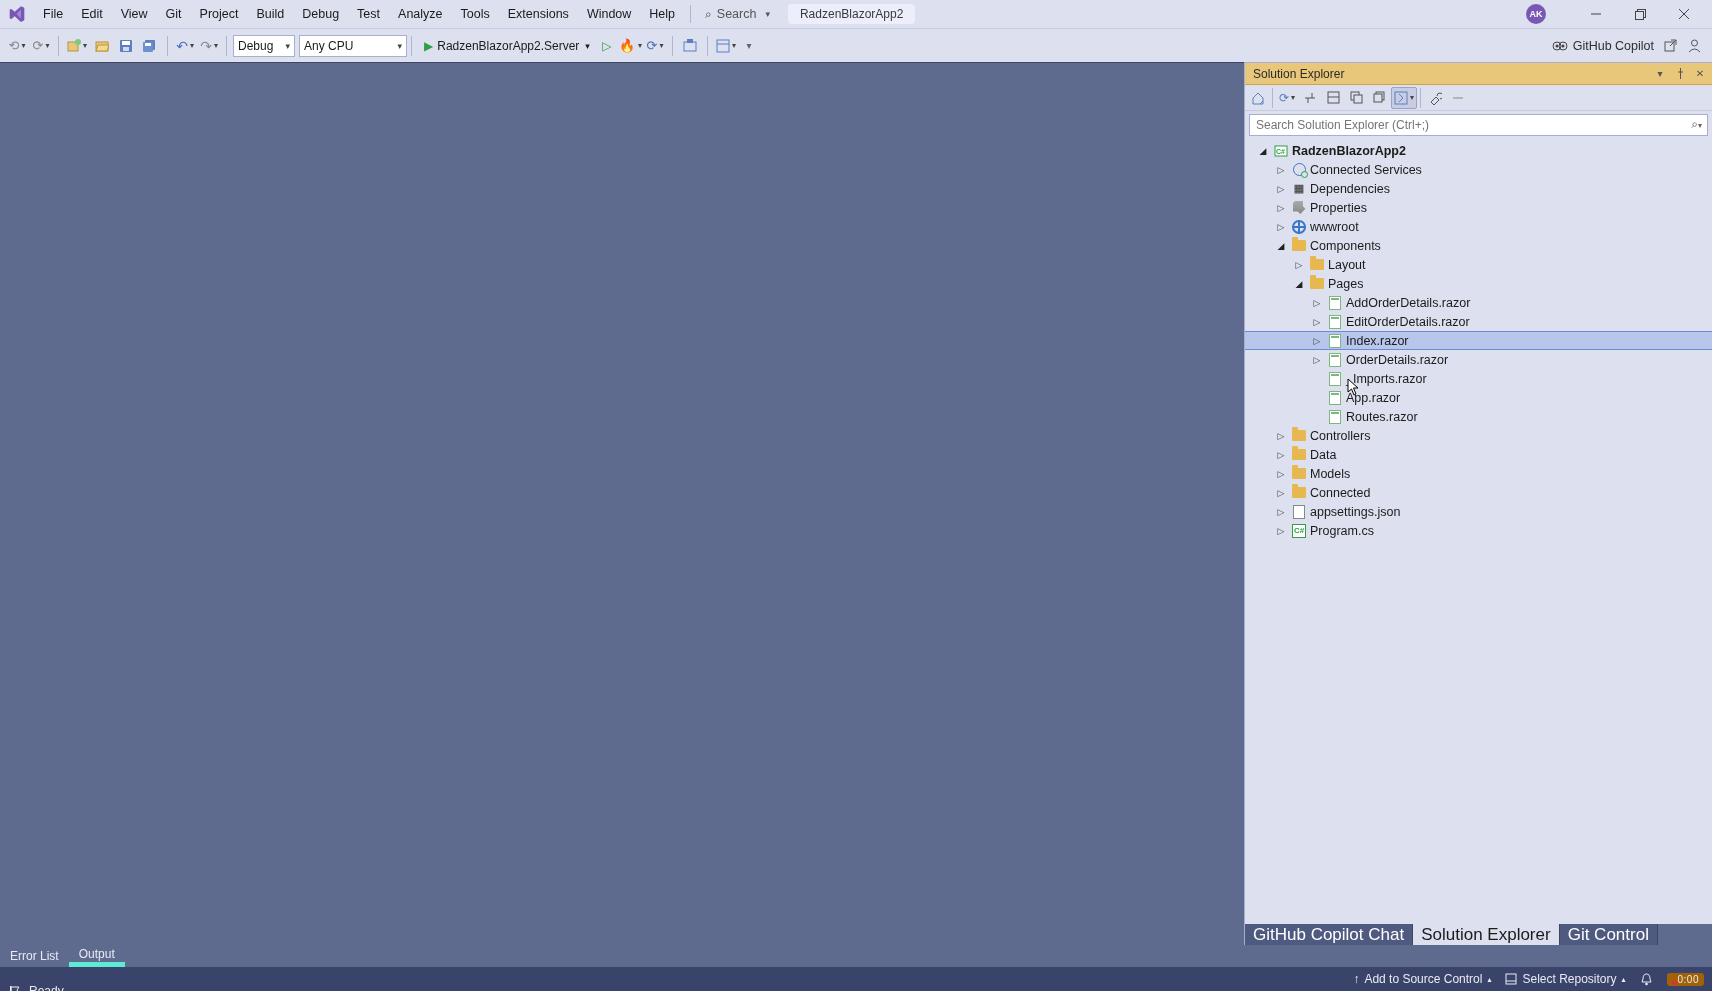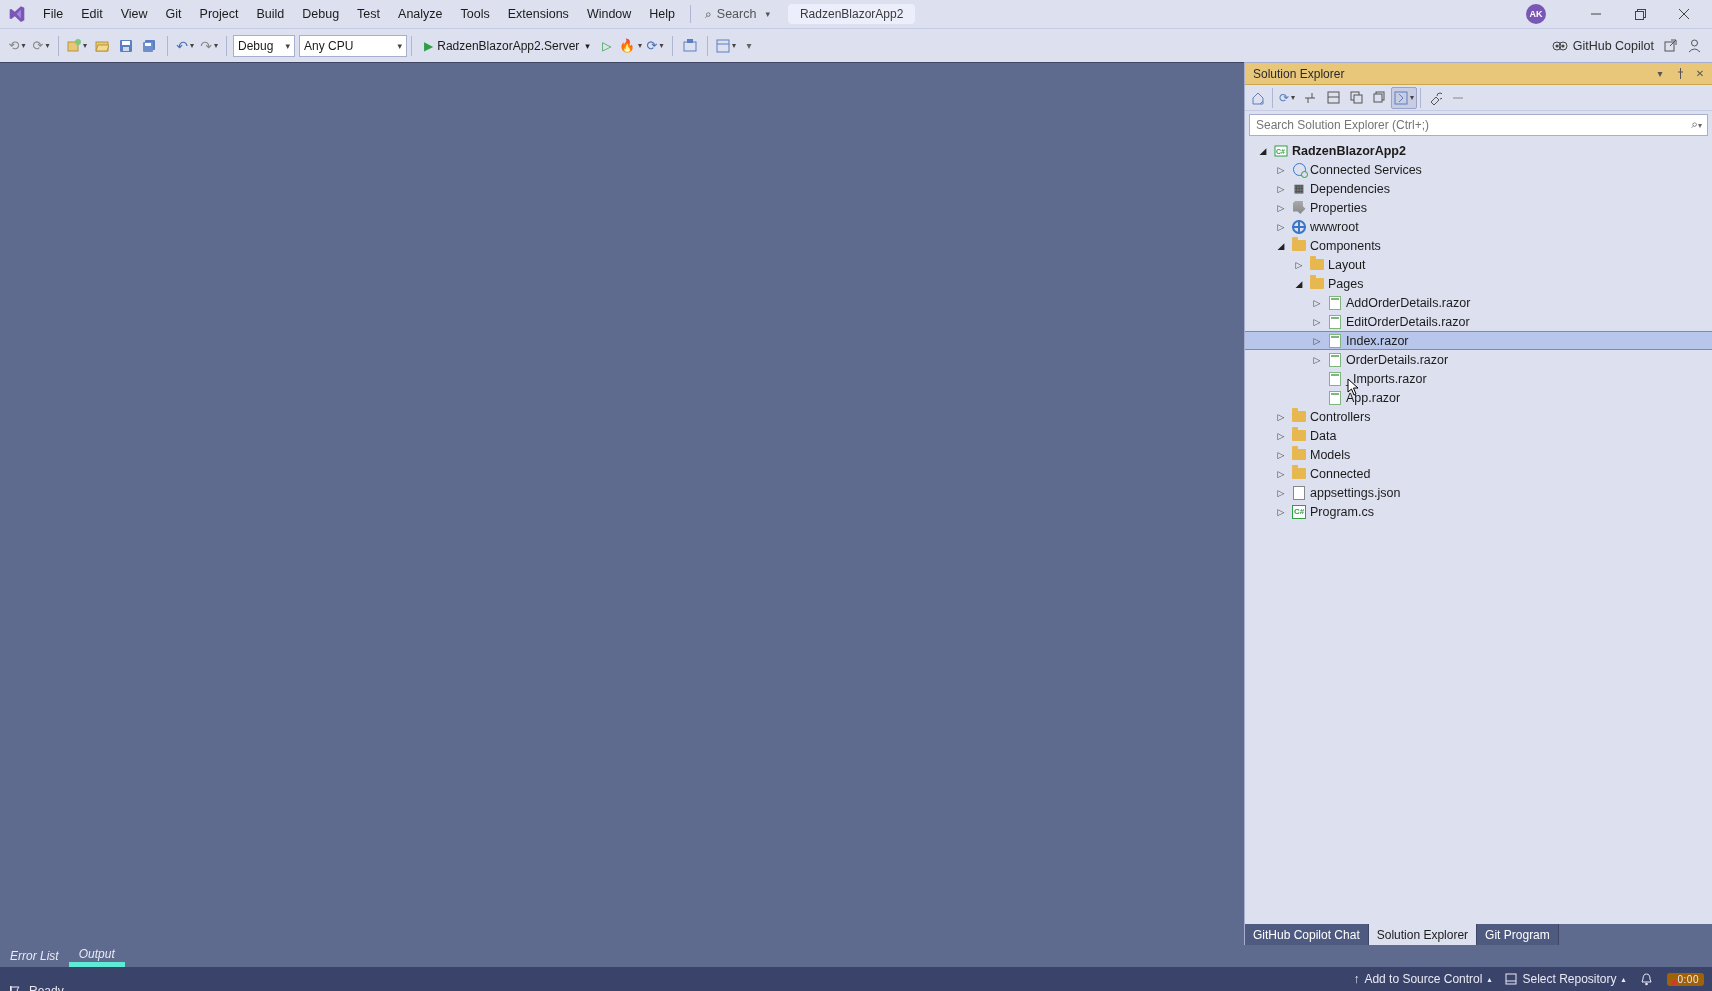--- a/index.html
+++ b/index.html
@@ -81,28 +81,28 @@
 .json-icon { width:12px; height:14px; background:#fff; border:1px solid #888; }
 .globe-icon { width:14px; height:14px; border:2px solid #3a76c8; border-radius:50%; position:relative; }
 .globe-icon::before { content:""; position:absolute; left:4px; top:-2px; width:2px; height:14px; background:#3a76c8; }
 .globe-icon::after { content:""; position:absolute; top:4px; left:-2px; height:2px; width:14px; background:#3a76c8; }
 .dep-icon { color:#555; font-size:11px; font-weight:bold; }
 .conn-svc-icon { width:13px; height:13px; border:1.5px solid #3a76c8; border-radius:50%; position:relative; }
 .conn-svc-icon::after { content:""; position:absolute; width:5px; height:5px; border:1.5px solid #2f9e44; border-radius:50%; right:-3px; bottom:-3px; background:#dde0ef; }
 .wrench-icon { width:13px; height:13px; background:linear-gradient(#aaa,#888); clip-path: polygon(20% 0,80% 0,80% 40%,100% 60%,60% 100%,40% 80%,0 80%,0 20%); }
 
 
-.panel-tabs { height:21px; display:flex; align-items:stretch; font-size:12px; background:#5f6a8f;margin-top:32px; }
+.panel-tabs { height:21px; display:flex; align-items:stretch; font-size:17px; background:#5f6a8f;margin-top:32px; }
 .ptab { padding:0 8px; display:flex; align-items:center; color:#fff; background:#4f5a80; border-right:1px solid #3e4664; }
 .ptab.active { background:#dde0ef; color:#1b1b1b; }
 .ptab.git { background:#4f5a80; }
 
 
 .bottom-tabs { height:22px; background:#5f6a8f; color:#eaeaf5; display:flex; align-items:stretch; font-size:12px; }
-.btab { padding:0 10px; display:flex; align-items:center;font-style:italic; }
+.btab { padding:0 10px; display:flex; align-items:center; }
 .btab.active { border-bottom:5px solid #5eead4; }
 
 
 .statusbar {
   height:24px; background:#3a4369; color:#eaeaf5; display:flex; align-items:center;
   font-size:12px; padding:0 8px; gap:12px;
 }
 .statusbar .left { display:flex; align-items:center; gap:8px;margin-top:24px; }
 .statusbar .right { margin-left:auto; display:flex; align-items:center; gap:14px; }
 .status-seg { display:flex; align-items:center; gap:5px; }
@@ -492,20 +492,29 @@
       <div class="tree-row">
         <span class="indent" style="width:66px"></span>
           <span class="arrow">&nbsp;</span>
           <span class="indent" style="width:4px"></span>
         <span class="icon">
             <span class="file-icon green"></span>
           </span>
         <span class="label">App.razor</span>
       </div>
       <div class="tree-row">
+        <span class="indent" style="width:66px"></span>
+          <span class="arrow">&nbsp;</span>
+          <span class="indent" style="width:4px"></span>
+        <span class="icon">
+            <span class="file-icon green"></span>
+          </span>
+        <span class="label">Routes.razor</span>
+      </div>
+      <div class="tree-row">
         <span class="indent" style="width:30px"></span>
           <span class="arrow">▷</span>
           <span class="indent" style="width:4px"></span>
         <span class="icon">
             <span class="folder-icon"></span>
           </span>
         <span class="label">Controllers</span>
       </div>
       <div class="tree-row">
         <span class="indent" style="width:30px"></span>
@@ -550,21 +559,21 @@
         <span class="icon">
             <span class="cs-icon">C#</span>
           </span>
         <span class="label">Program.cs</span>
       </div>
     </div>
 
     <div class="panel-tabs">
       <div class="ptab">GitHub Copilot Chat</div>
       <div class="ptab active">Solution Explorer</div>
-      <div class="ptab git">Git Program</div>
+      <div class="ptab git">Git Control</div>
     </div>
   </div>
 </div>
 
 <div class="bottom-tabs">
   <div class="btab">Error List</div>
   <div class="btab active">Output</div>
 </div>
 
 <div class="statusbar">

